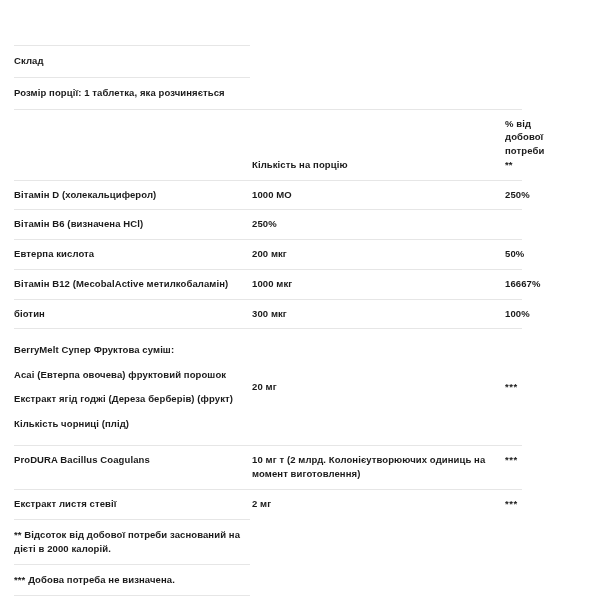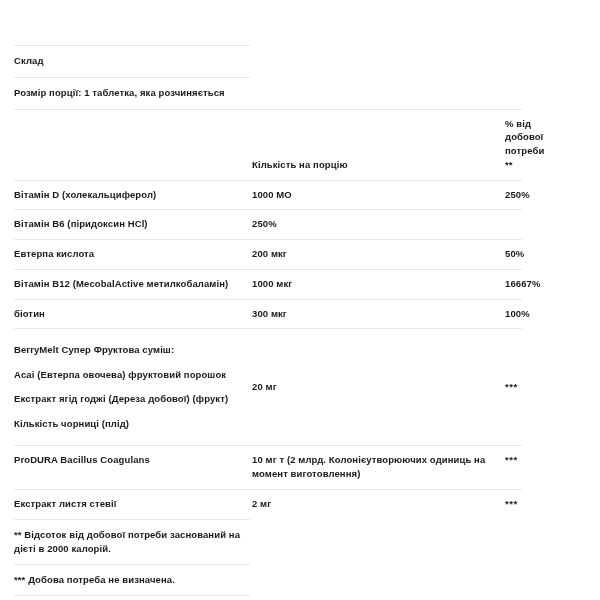--- a/index.html
+++ b/index.html
@@ -165,21 +165,21 @@
     <div class="cell-dv">% від добової потреби **</div>
   </div>
 
   <div class="row full">
     <div class="cell-name">Вітамін D (холекальциферол)</div>
     <div class="cell-amount">1000 МО</div>
     <div class="cell-dv">250%</div>
   </div>
 
   <div class="row full">
-    <div class="cell-name">Вітамін B6 (піридоксин HCl)</div>
+    <div class="cell-name">Вітамін B6 (визначена HCl)</div>
     <div class="cell-dv">250%</div>
   </div>
 
   <div class="row full">
     <div class="cell-name">Евтерпа кислота</div>
     <div class="cell-amount">200 мкг</div>
     <div class="cell-dv">50%</div>
   </div>
 
   <div class="row full">
@@ -191,21 +191,21 @@
   <div class="row full">
     <div class="cell-name">біотин</div>
     <div class="cell-amount">300 мкг</div>
     <div class="cell-dv">100%</div>
   </div>
 
   <div class="row blend-row">
     <div class="blend-names">
       <div class="blend-line">BerryMelt Супер Фруктова суміш:</div>
       <div class="blend-line">Acai (Евтерпа овочева) фруктовий порошок</div>
-      <div class="blend-line">Екстракт ягід годжі (Дереза добової) (фрукт)</div>
+      <div class="blend-line">Екстракт ягід годжі (Дереза берберів) (фрукт)</div>
       <div class="blend-line">Кількість чорниці (плід)</div>
     </div>
     <div class="cell-amount">20 мг</div>
     <div class="cell-dv dots">***</div>
   </div>
 
   <div class="row full">
     <div class="cell-name">ProDURA Bacillus Coagulans</div>
     <div class="cell-amount">10 мг т (2 млрд. Колонієутворюючих одиниць на момент виготовлення)</div>
     <div class="cell-dv dots">***</div>

